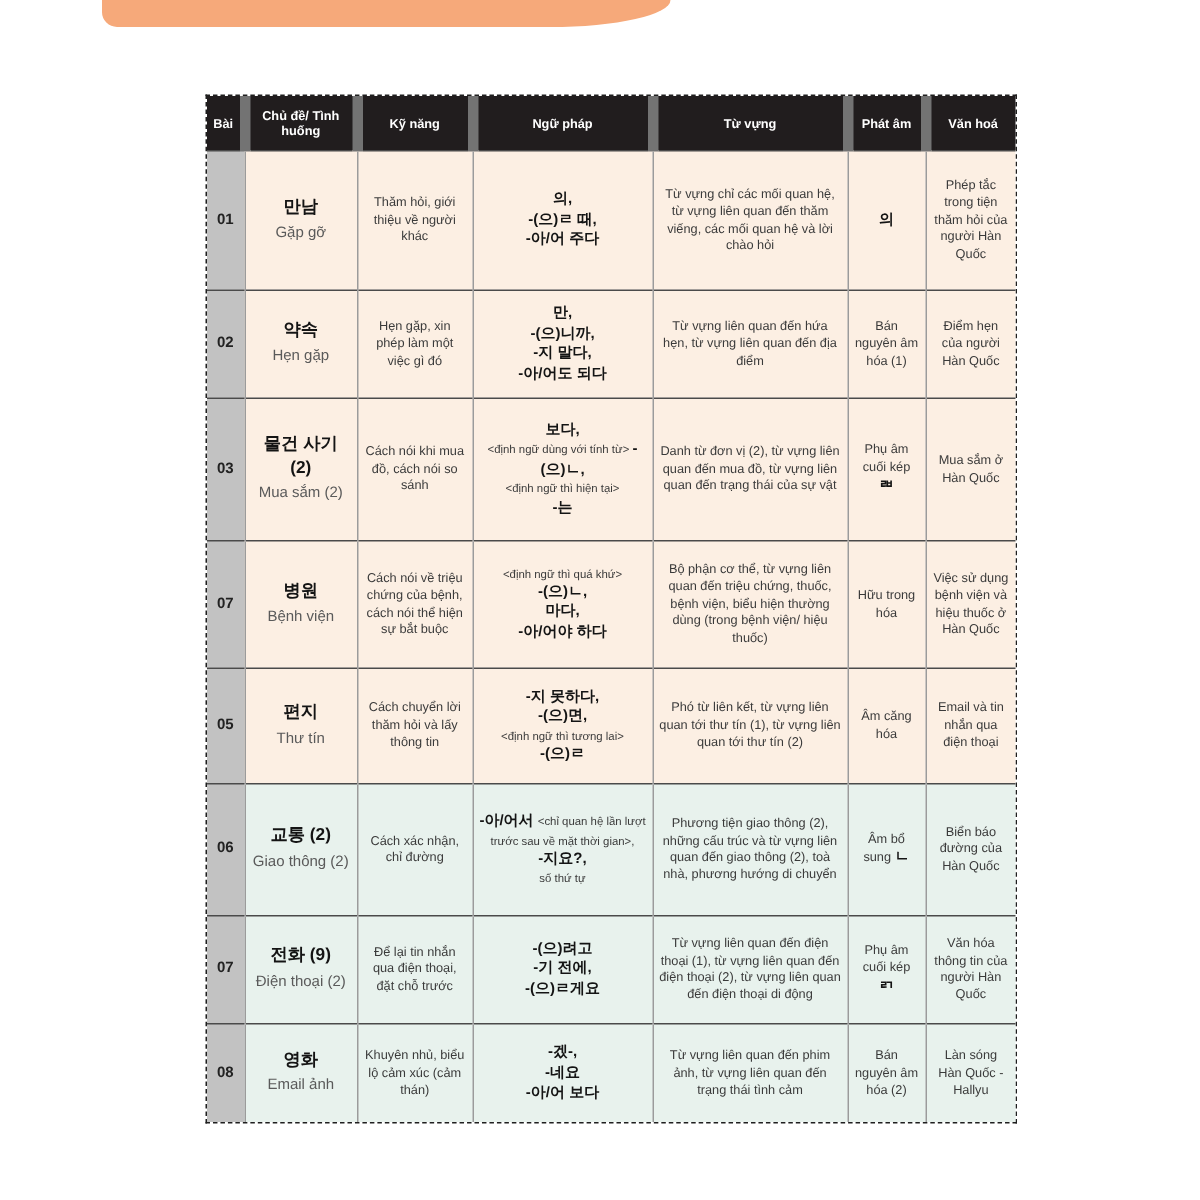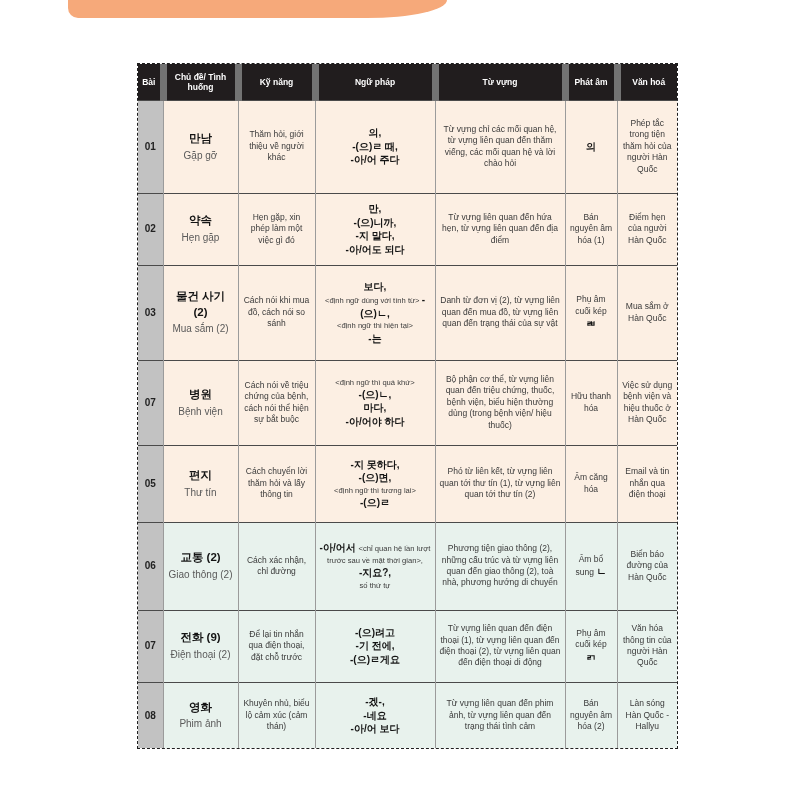--- a/index.html
+++ b/index.html
@@ -134,21 +134,21 @@
           <td class="topic">
             <div class="kr">병원</div>
             <div class="sub">Bệnh viện</div>
           </td>
           <td class="skills">Cách nói về triệu chứng của bệnh, cách nói thể hiện sự bắt buộc</td>
           <td class="grammar"><span class="seg-vn">&lt;định ngữ thì quá khứ&gt;
 </span><span class="seg-kr">-(으)ㄴ,
 마다,
 -아/어야 하다</span></td>
           <td class="vocab">Bộ phận cơ thể, từ vựng liên quan đến triệu chứng, thuốc, bệnh viện, biểu hiện thường dùng (trong bệnh viện/ hiệu thuốc)</td>
-          <td class="pron"><span class="seg-vn">Hữu thanh hóa</span></td>
+          <td class="pron"><span class="seg-vn">Hữu trong hóa</span></td>
           <td class="culture">Việc sử dụng bệnh viện và hiệu thuốc ở Hàn Quốc</td>
         </tr>
         <tr class="band-peach r5">
           <td class="no">05</td>
           <td class="topic">
             <div class="kr">편지</div>
             <div class="sub">Thư tín</div>
           </td>
           <td class="skills">Cách chuyển lời thăm hỏi và lấy thông tin</td>
           <td class="grammar"><span class="seg-kr">-지 못하다,
@@ -185,21 +185,21 @@
 -(으)ㄹ게요</span></td>
           <td class="vocab">Từ vựng liên quan đến điện thoại (1), từ vựng liên quan đến điện thoại (2), từ vựng liên quan đến điện thoại di động</td>
           <td class="pron"><span class="seg-vn">Phụ âm cuối kép
 </span><span class="seg-kr">ㄺ</span></td>
           <td class="culture">Văn hóa thông tin của người Hàn Quốc</td>
         </tr>
         <tr class="band-mint r8">
           <td class="no">08</td>
           <td class="topic">
             <div class="kr">영화</div>
-            <div class="sub">Phim ảnh</div>
+            <div class="sub">Email ảnh</div>
           </td>
           <td class="skills">Khuyên nhủ, biểu lộ cảm xúc (cảm thán)</td>
           <td class="grammar"><span class="seg-kr">-겠-,
 -네요
 -아/어 보다</span></td>
           <td class="vocab">Từ vựng liên quan đến phim ảnh, từ vựng liên quan đến trạng thái tình cảm</td>
           <td class="pron"><span class="seg-vn">Bán nguyên âm hóa (2)</span></td>
           <td class="culture">Làn sóng Hàn Quốc - Hallyu</td>
         </tr>
       </tbody>

